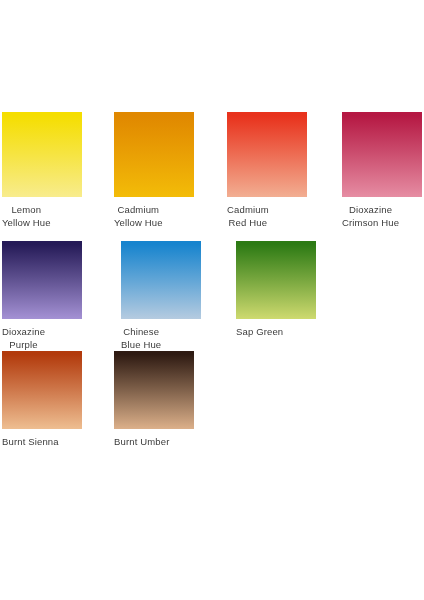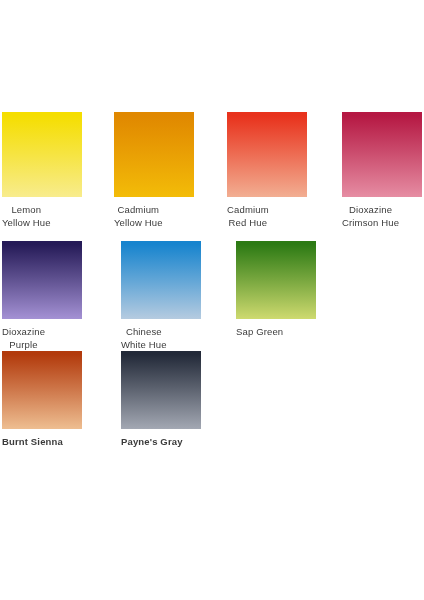--- a/index.html
+++ b/index.html
@@ -36,21 +36,21 @@
     display: flex;
     flex-direction: row;
     width: 424px;
     box-sizing: border-box;
     text-align: center;
   }
 
   
   .swatch-row.row-0 { margin-bottom: 12px; }
   .swatch-row.row-1 { }
-  .swatch-row.row-2 { margin-bottom: 12px; font-weight: bold; }
+  .swatch-row.row-2 { margin-bottom: 12px; }
 
   .swatch-cell {
     width: 106px;
     box-sizing: border-box;
     display: flex;
     flex-direction: column;
     align-items: flex-start;
   }
 
   .swatch-cell.col-0 { padding-left: 2px; }
@@ -105,31 +105,31 @@
           <div class="swatch-label"><span class="label-line">Dioxazine</span><span class="label-line">Crimson Hue</span></div>
         </div>
       </div>
       <div class="swatch-row row-1">
         <div class="swatch-cell col-0">
           <div class="swatch-chip" title="Dioxazine Purple" style="background: linear-gradient(rgb(37, 26, 87) 0%, rgb(37, 26, 87) 4%, rgb(94, 80, 143) 48%, rgb(164, 145, 212) 100%);"></div>
           <div class="swatch-label"><span class="label-line">Dioxazine</span><span class="label-line">Purple</span></div>
         </div>
         <div class="swatch-cell col-2">
           <div class="swatch-chip" title="Cerulean Blue Hue" style="background: linear-gradient(rgb(23, 132, 206) 0%, rgb(23, 132, 206) 4%, rgb(94, 164, 214) 48%, rgb(181, 203, 224) 100%);"></div>
-          <div class="swatch-label"><span class="label-line">Chinese</span><span class="label-line">White Hue</span></div>
+          <div class="swatch-label"><span class="label-line">Chinese</span><span class="label-line">Blue Hue</span></div>
         </div>
         <div class="swatch-cell col-3">
           <div class="swatch-chip" title="Sap Green" style="background: linear-gradient(rgb(44, 122, 20) 0%, rgb(44, 122, 20) 4%, rgb(117, 165, 61) 48%, rgb(206, 218, 111) 100%);"></div>
           <div class="swatch-label"><span class="label-line">Sap Green</span></div>
         </div>
       </div>
       <div class="swatch-row row-2">
         <div class="swatch-cell col-0">
           <div class="swatch-chip" title="Burnt Sienna" style="background: linear-gradient(rgb(178, 58, 12) 0%, rgb(178, 58, 12) 4%, rgb(205, 117, 72) 48%, rgb(238, 190, 145) 100%);"></div>
           <div class="swatch-label"><span class="label-line">Burnt Sienna</span></div>
         </div>
-        <div class="swatch-cell col-2">
-          <div class="swatch-chip" title="Payne's Gray" style="background: linear-gradient(rgb(34, 41, 56) 0%, rgb(34, 41, 56) 4%, rgb(92, 98, 111) 48%, rgb(163, 168, 179) 100%);"></div>
-          <div class="swatch-label"><span class="label-line">Payne's Gray</span></div>
+        <div class="swatch-cell col-1">
+          <div class="swatch-chip" title="Burnt Umber" style="background: linear-gradient(rgb(46, 26, 18) 0%, rgb(46, 26, 18) 4%, rgb(124, 94, 72) 48%, rgb(220, 176, 138) 100%);"></div>
+          <div class="swatch-label"><span class="label-line">Burnt Umber</span></div>
         </div>
       </div>
     </div>
 </div>
 
 </body></html>

